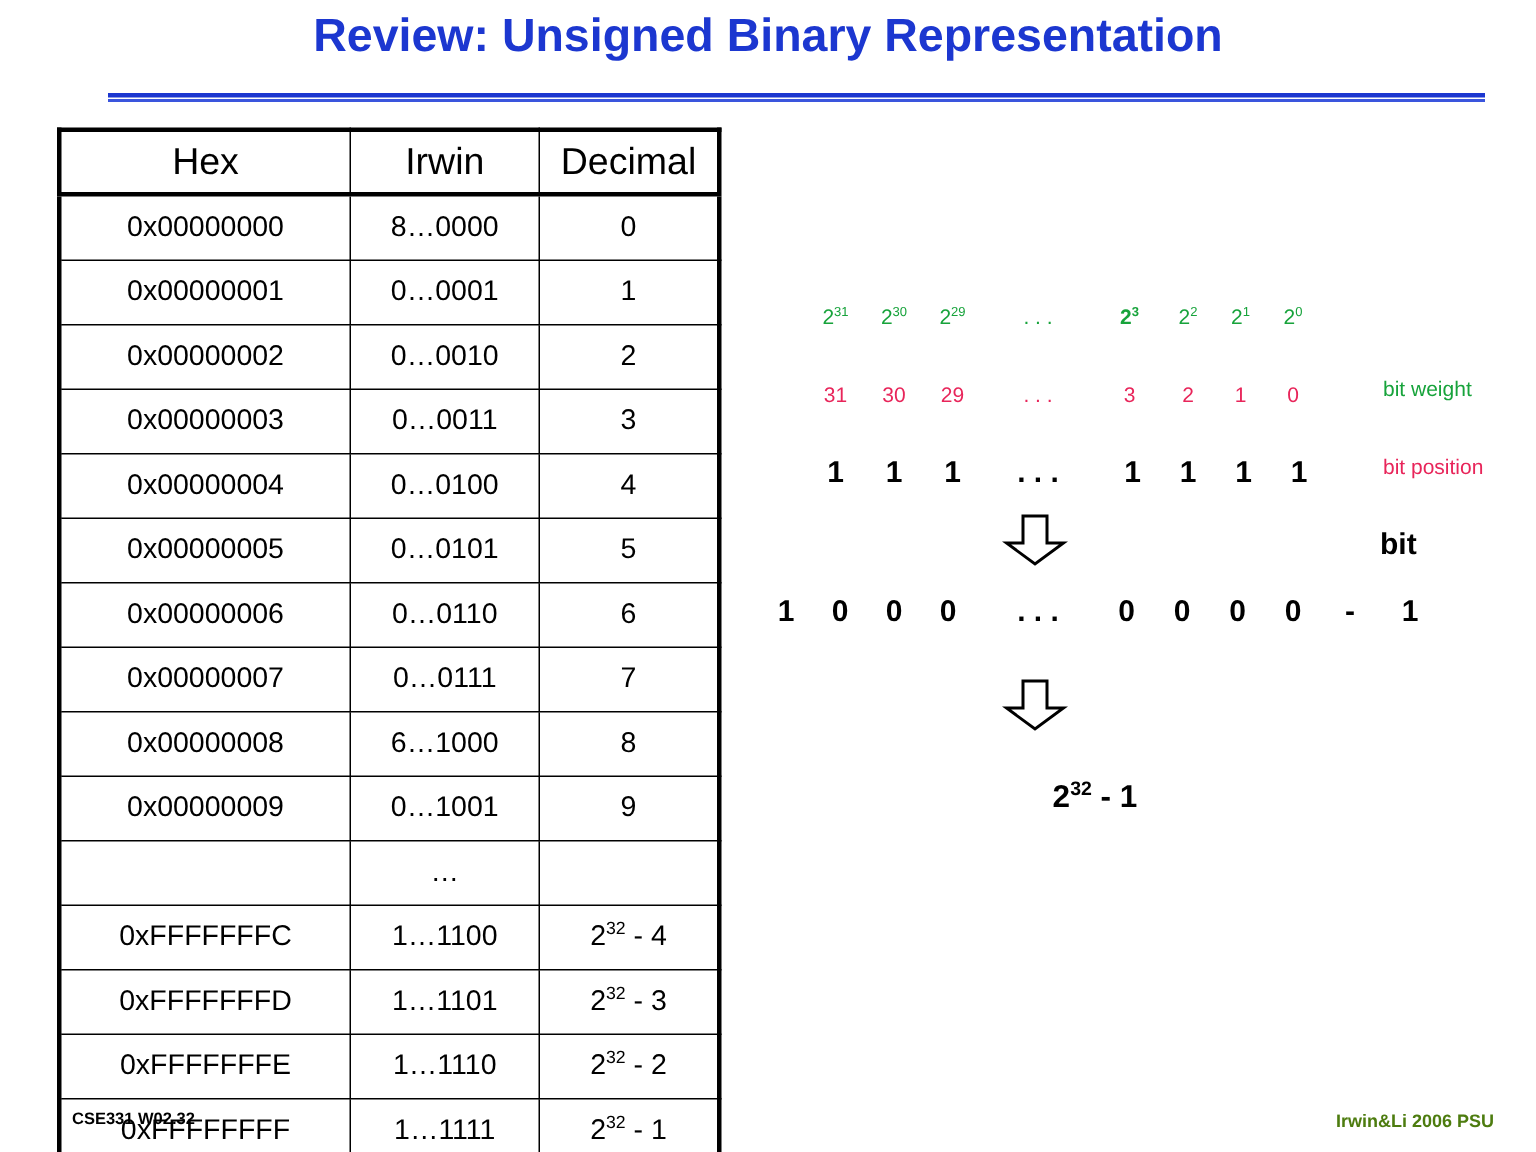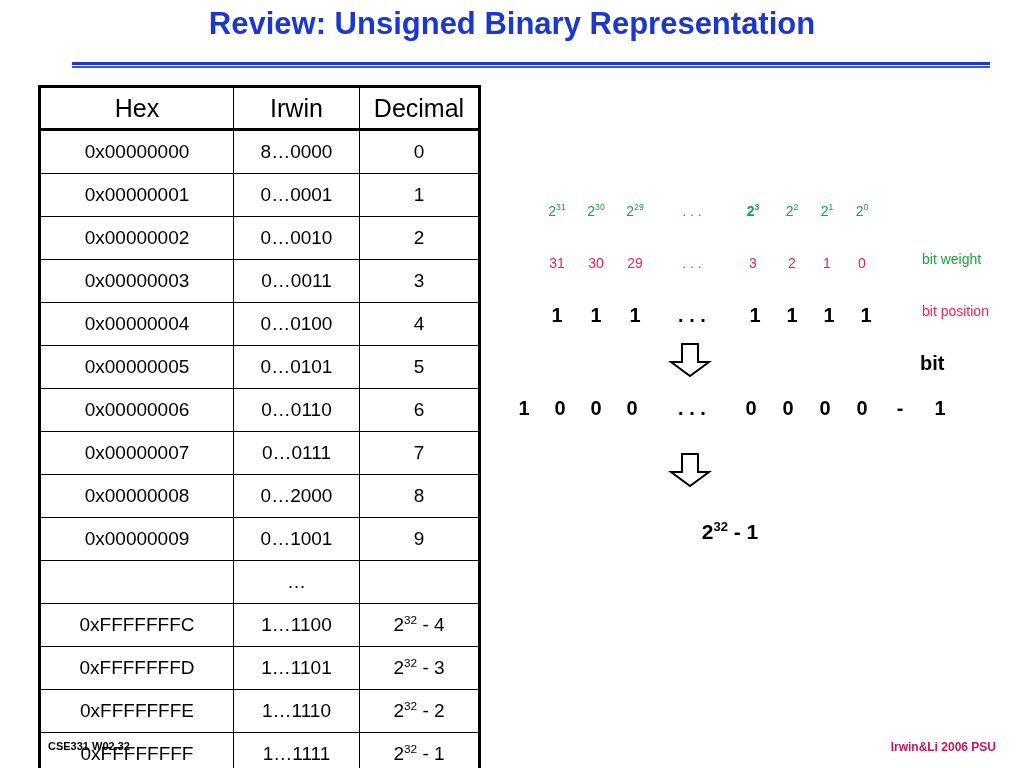--- a/index.html
+++ b/index.html
@@ -153,21 +153,21 @@
     font-weight: bold;
     color: #000;
     white-space: nowrap;
   }
   #footer-right {
     position: absolute;
     right: 28px;
     top: 740px;
     font-size: 12px;
     font-weight: bold;
-    color: #be185d;
+    color: #4d7c0f;
     white-space: nowrap;
   }
 </style>
 </head>
 <body>
 
 <div id="slide-title">Review:  Unsigned Binary Representation</div>
 <div id="title-rule">
   <div class="bar-top"></div>
   <div class="bar-bot"></div>
@@ -222,21 +222,21 @@
         <td class="bincell">0…0110</td>
         <td class="deccell">6</td>
       </tr>
       <tr>
         <td class="hexcell">0x00000007</td>
         <td class="bincell">0…0111</td>
         <td class="deccell">7</td>
       </tr>
       <tr>
         <td class="hexcell">0x00000008</td>
-        <td class="bincell">0…2000</td>
+        <td class="bincell">6…1000</td>
         <td class="deccell">8</td>
       </tr>
       <tr>
         <td class="hexcell">0x00000009</td>
         <td class="bincell">0…1001</td>
         <td class="deccell">9</td>
       </tr>
       <tr class="ellipsis-row">
         <td class="hexcell"></td>
         <td class="bincell">…</td>

